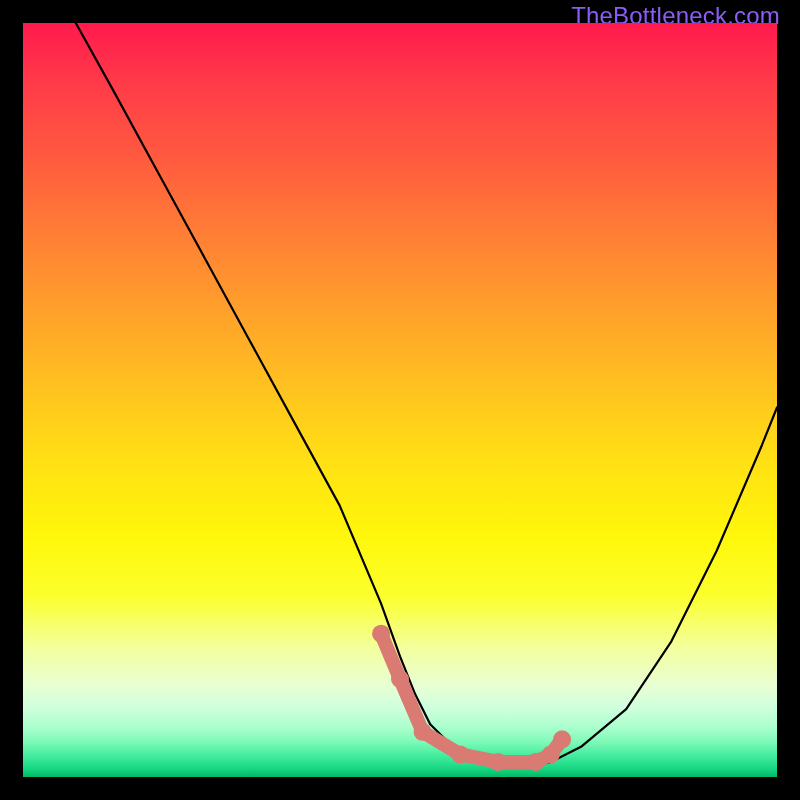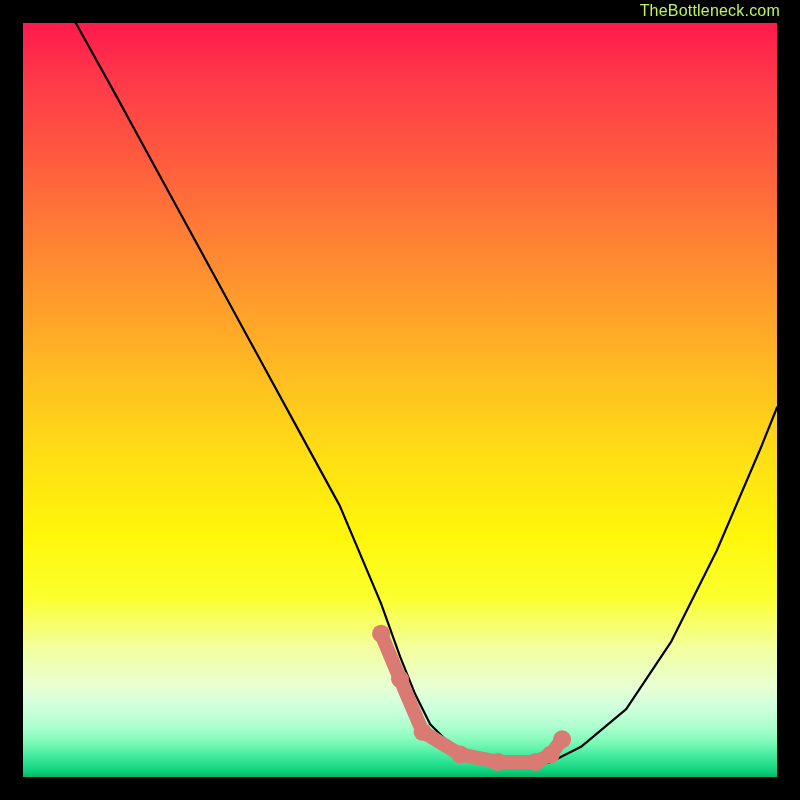--- a/index.html
+++ b/index.html
@@ -58,22 +58,22 @@
     position: absolute;
     left: 0;
     top: 0;
     width: 100%;
     height: 100%;
   }
   .watermark {
     position: absolute;
     top: 2px;
     right: 20px;
-    color: #bef264;
-    font-size: 16px;
+    color: #8b5cf6;
+    font-size: 24px;
     letter-spacing: 0.2px;
     user-select: none;
   }
 </style>
 </head>
 <body>
 
 <div class="outer">
   <div class="watermark">TheBottleneck.com</div>
 

